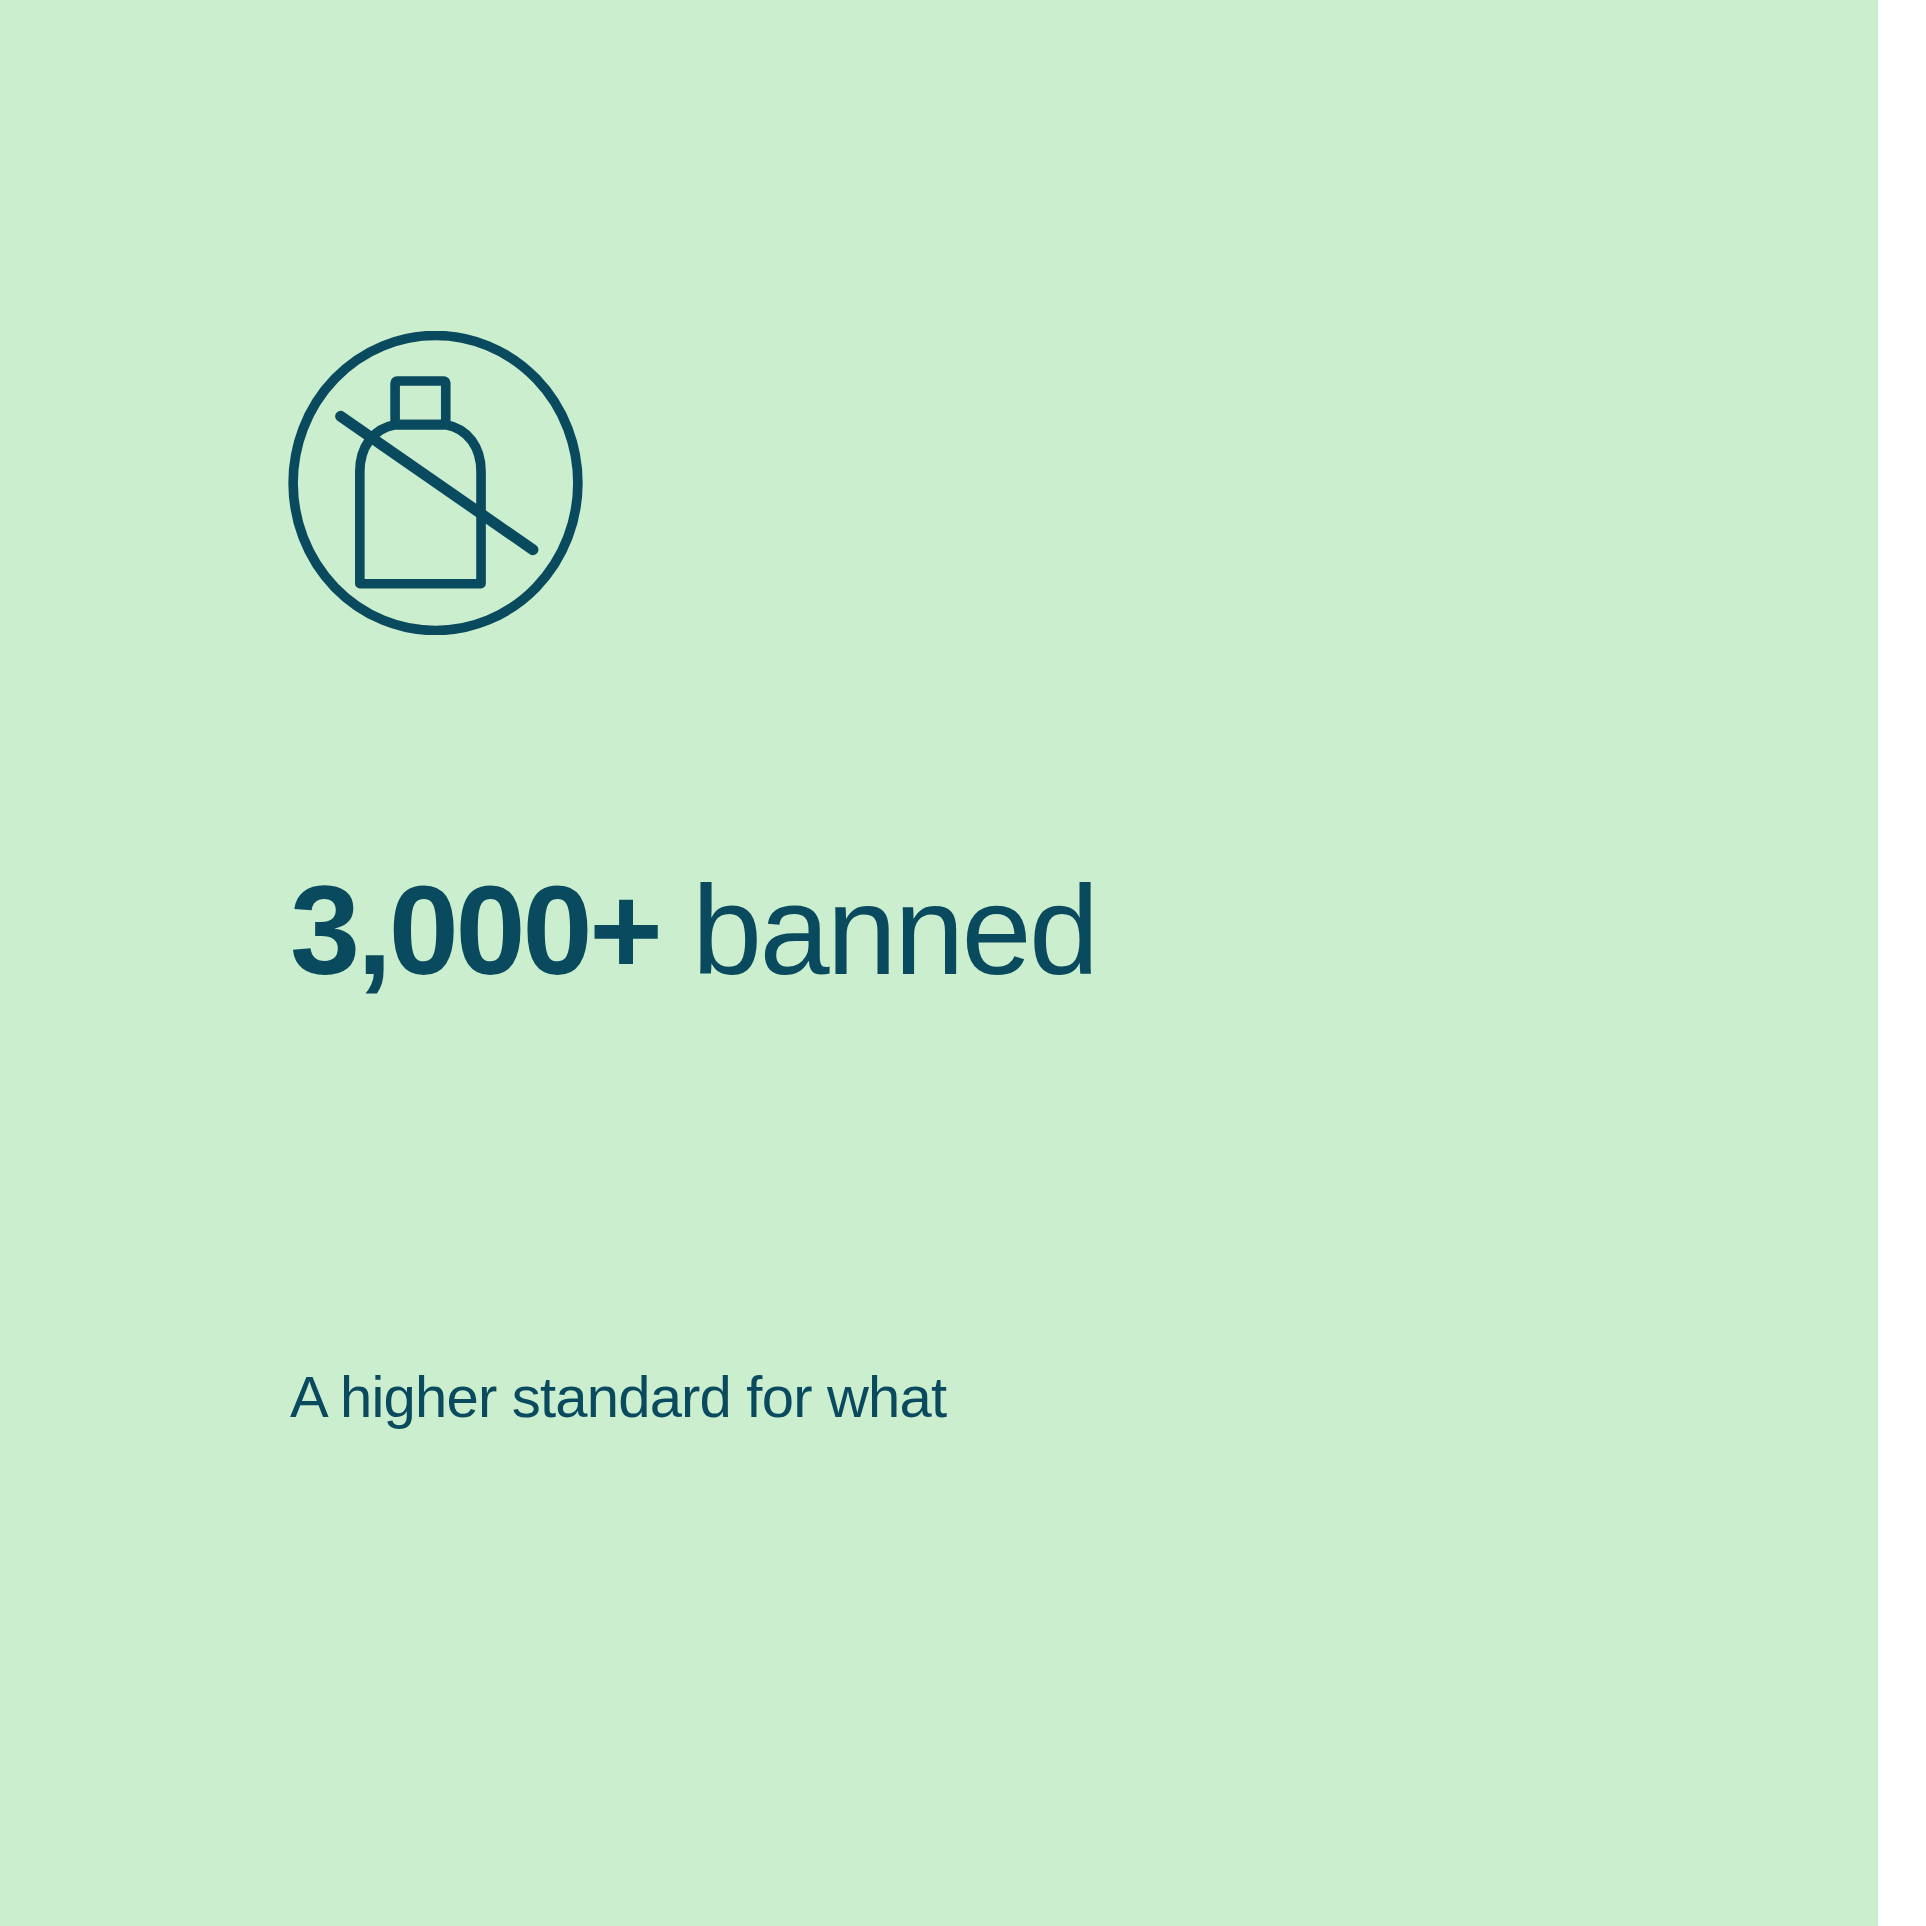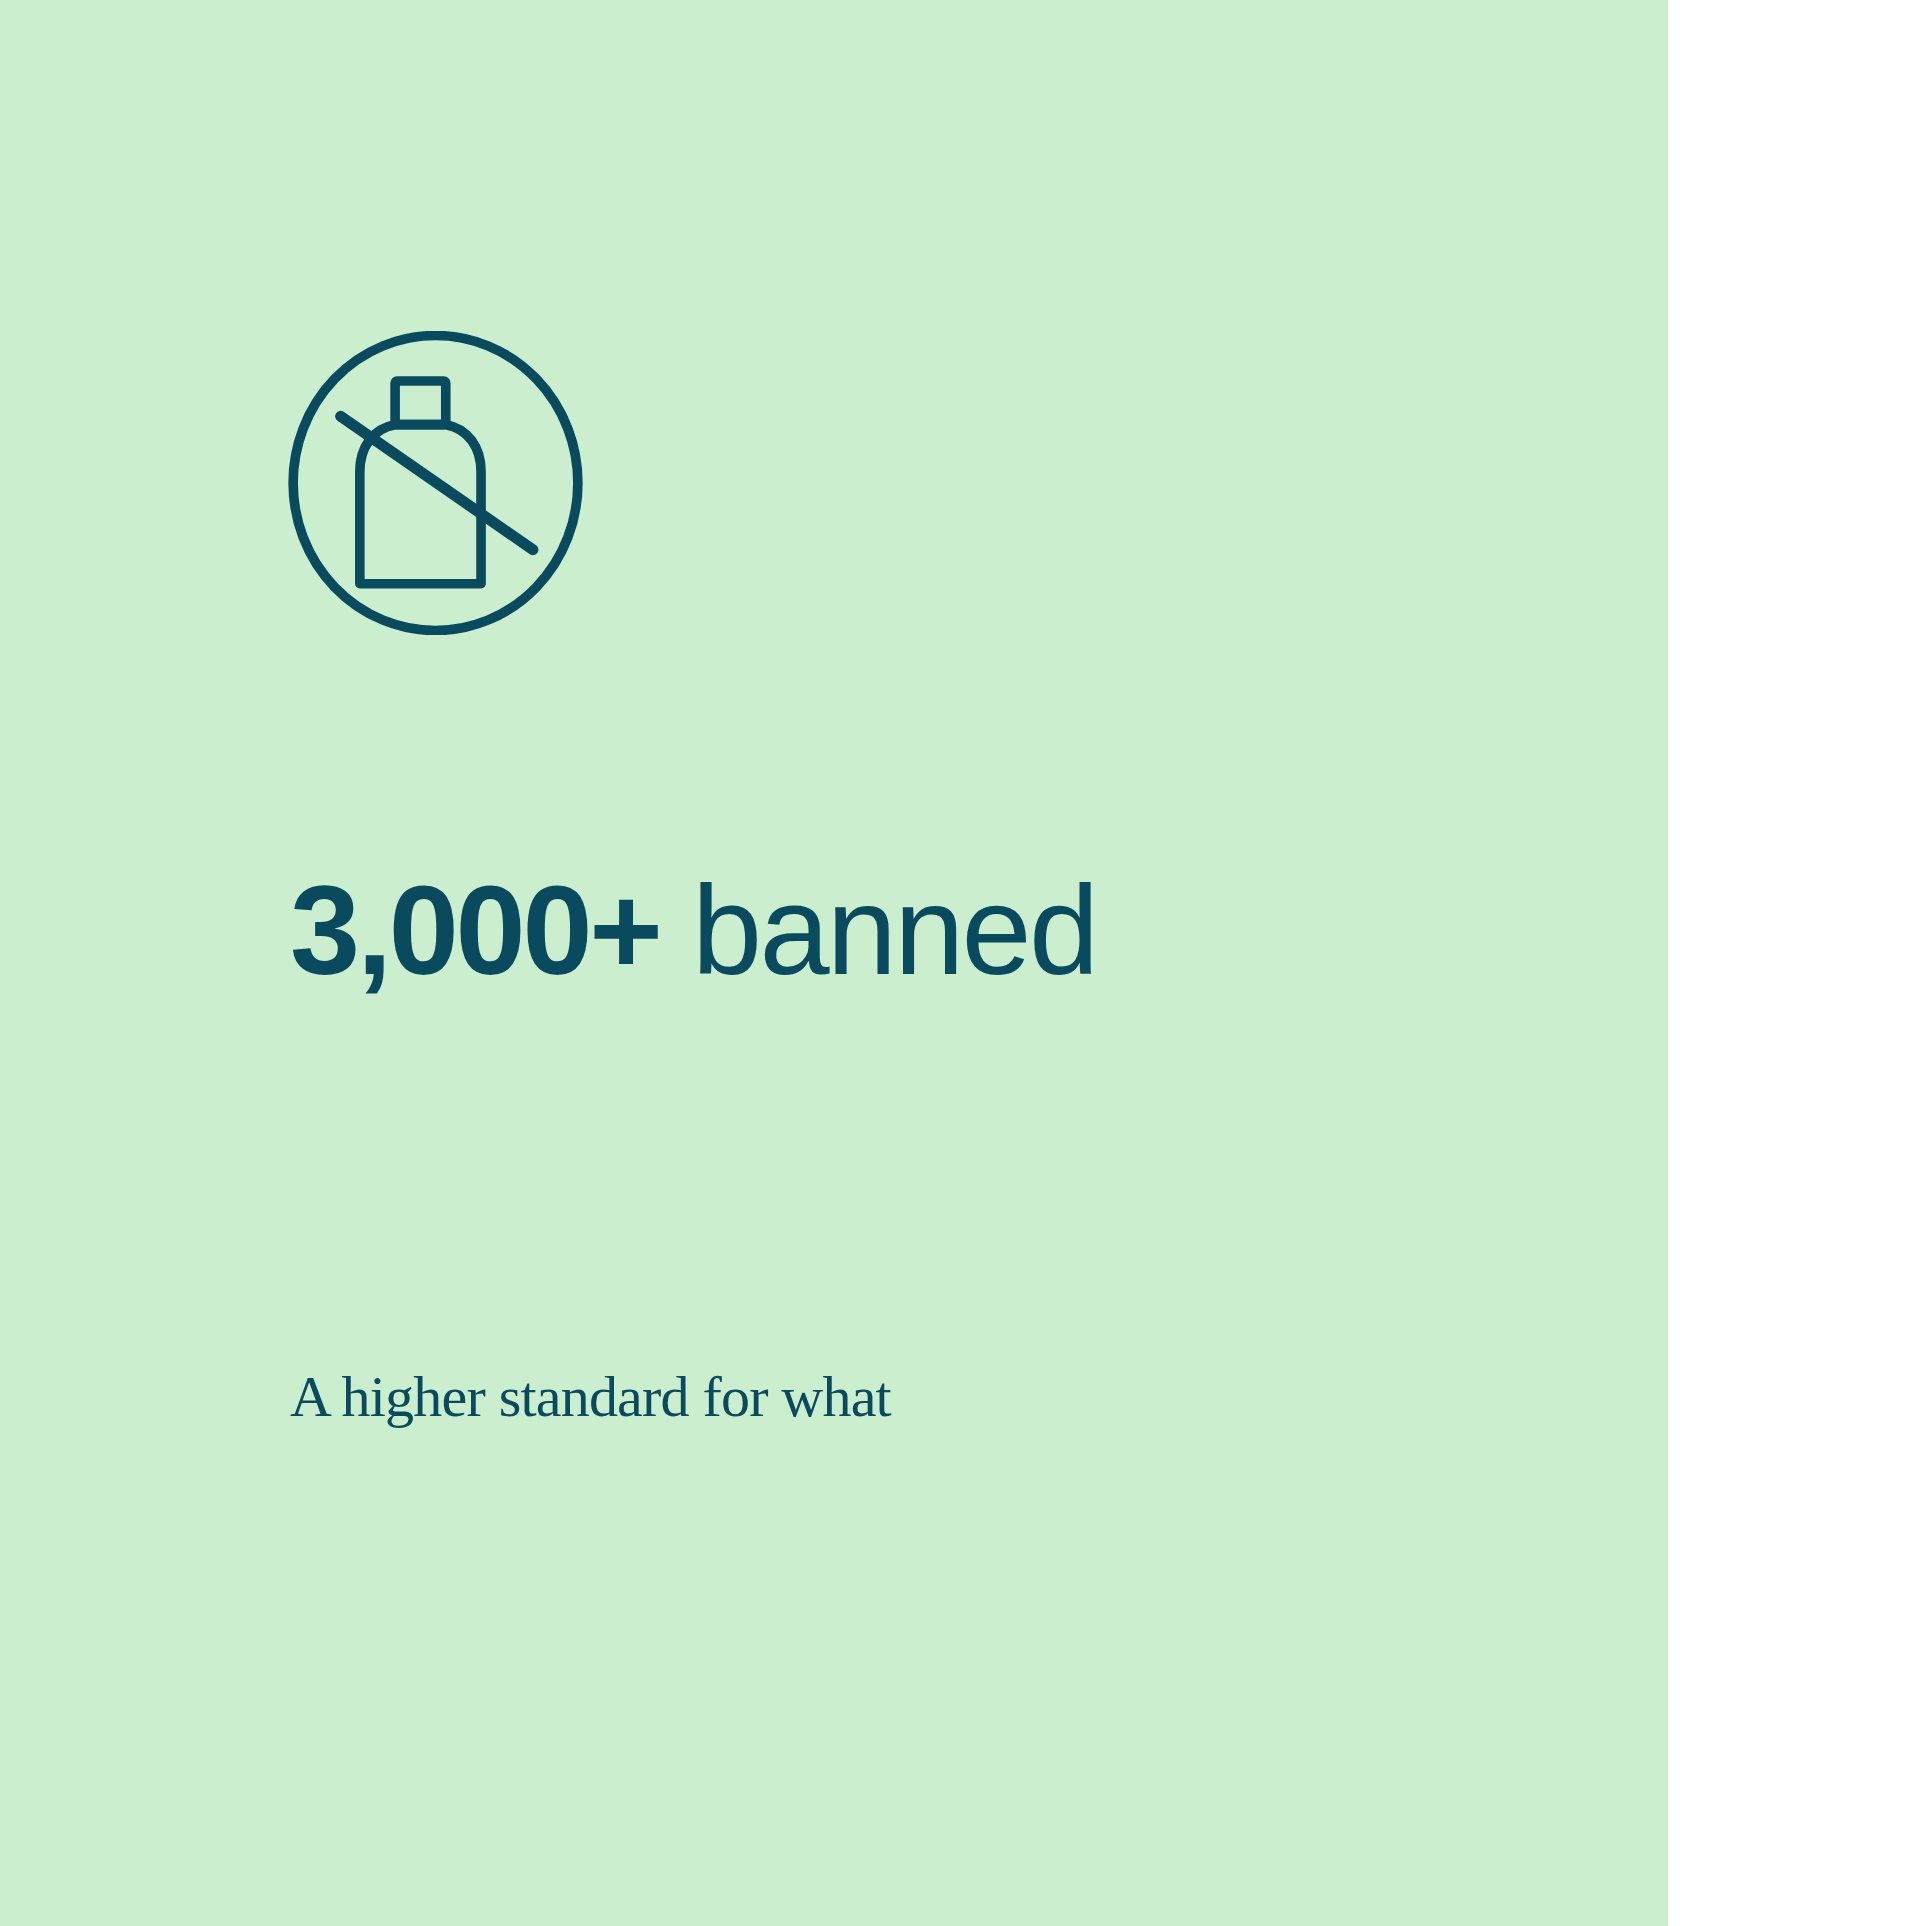--- a/index.html
+++ b/index.html
@@ -8,21 +8,21 @@
   }
   body {
     width: 1926px;
     height: 1926px;
     overflow: hidden;
     font-family: "Liberation Sans", sans-serif;
   }
 
   #card {
     position: relative;
-    width: 1668px;
+    width: 1878px;
     height: 1926px;
     background: #cbeecf;
     box-sizing: border-box;
   }
 
   
   #icon-wrap {
     position: absolute;
     left: 288px;
     top: 331px;
@@ -95,18 +95,18 @@
                L 301 219
                C 301 182, 281 152, 246 146
                Z" stroke="#0a4a5e"></path>
 
       <line x1="82" y1="133" x2="382" y2="341" stroke-width="17" stroke="#0a4a5e"></line>
     </svg>
   </div>
 
   <h1 id="headline" style="color: rgb(10, 74, 94);"><span class="hl-strong">3,000+</span><span class="hl-light"> banned</span><br></h1>
 
-  <p id="subhead" style="color: rgb(10, 74, 94); font-family: Liberation Serif, serif;">
+  <p id="subhead" style="color: rgb(10, 74, 94);">
       <span class="sub-line">A higher standard for what</span>
     </p>
 
 </div>
 
 
 </body></html>

